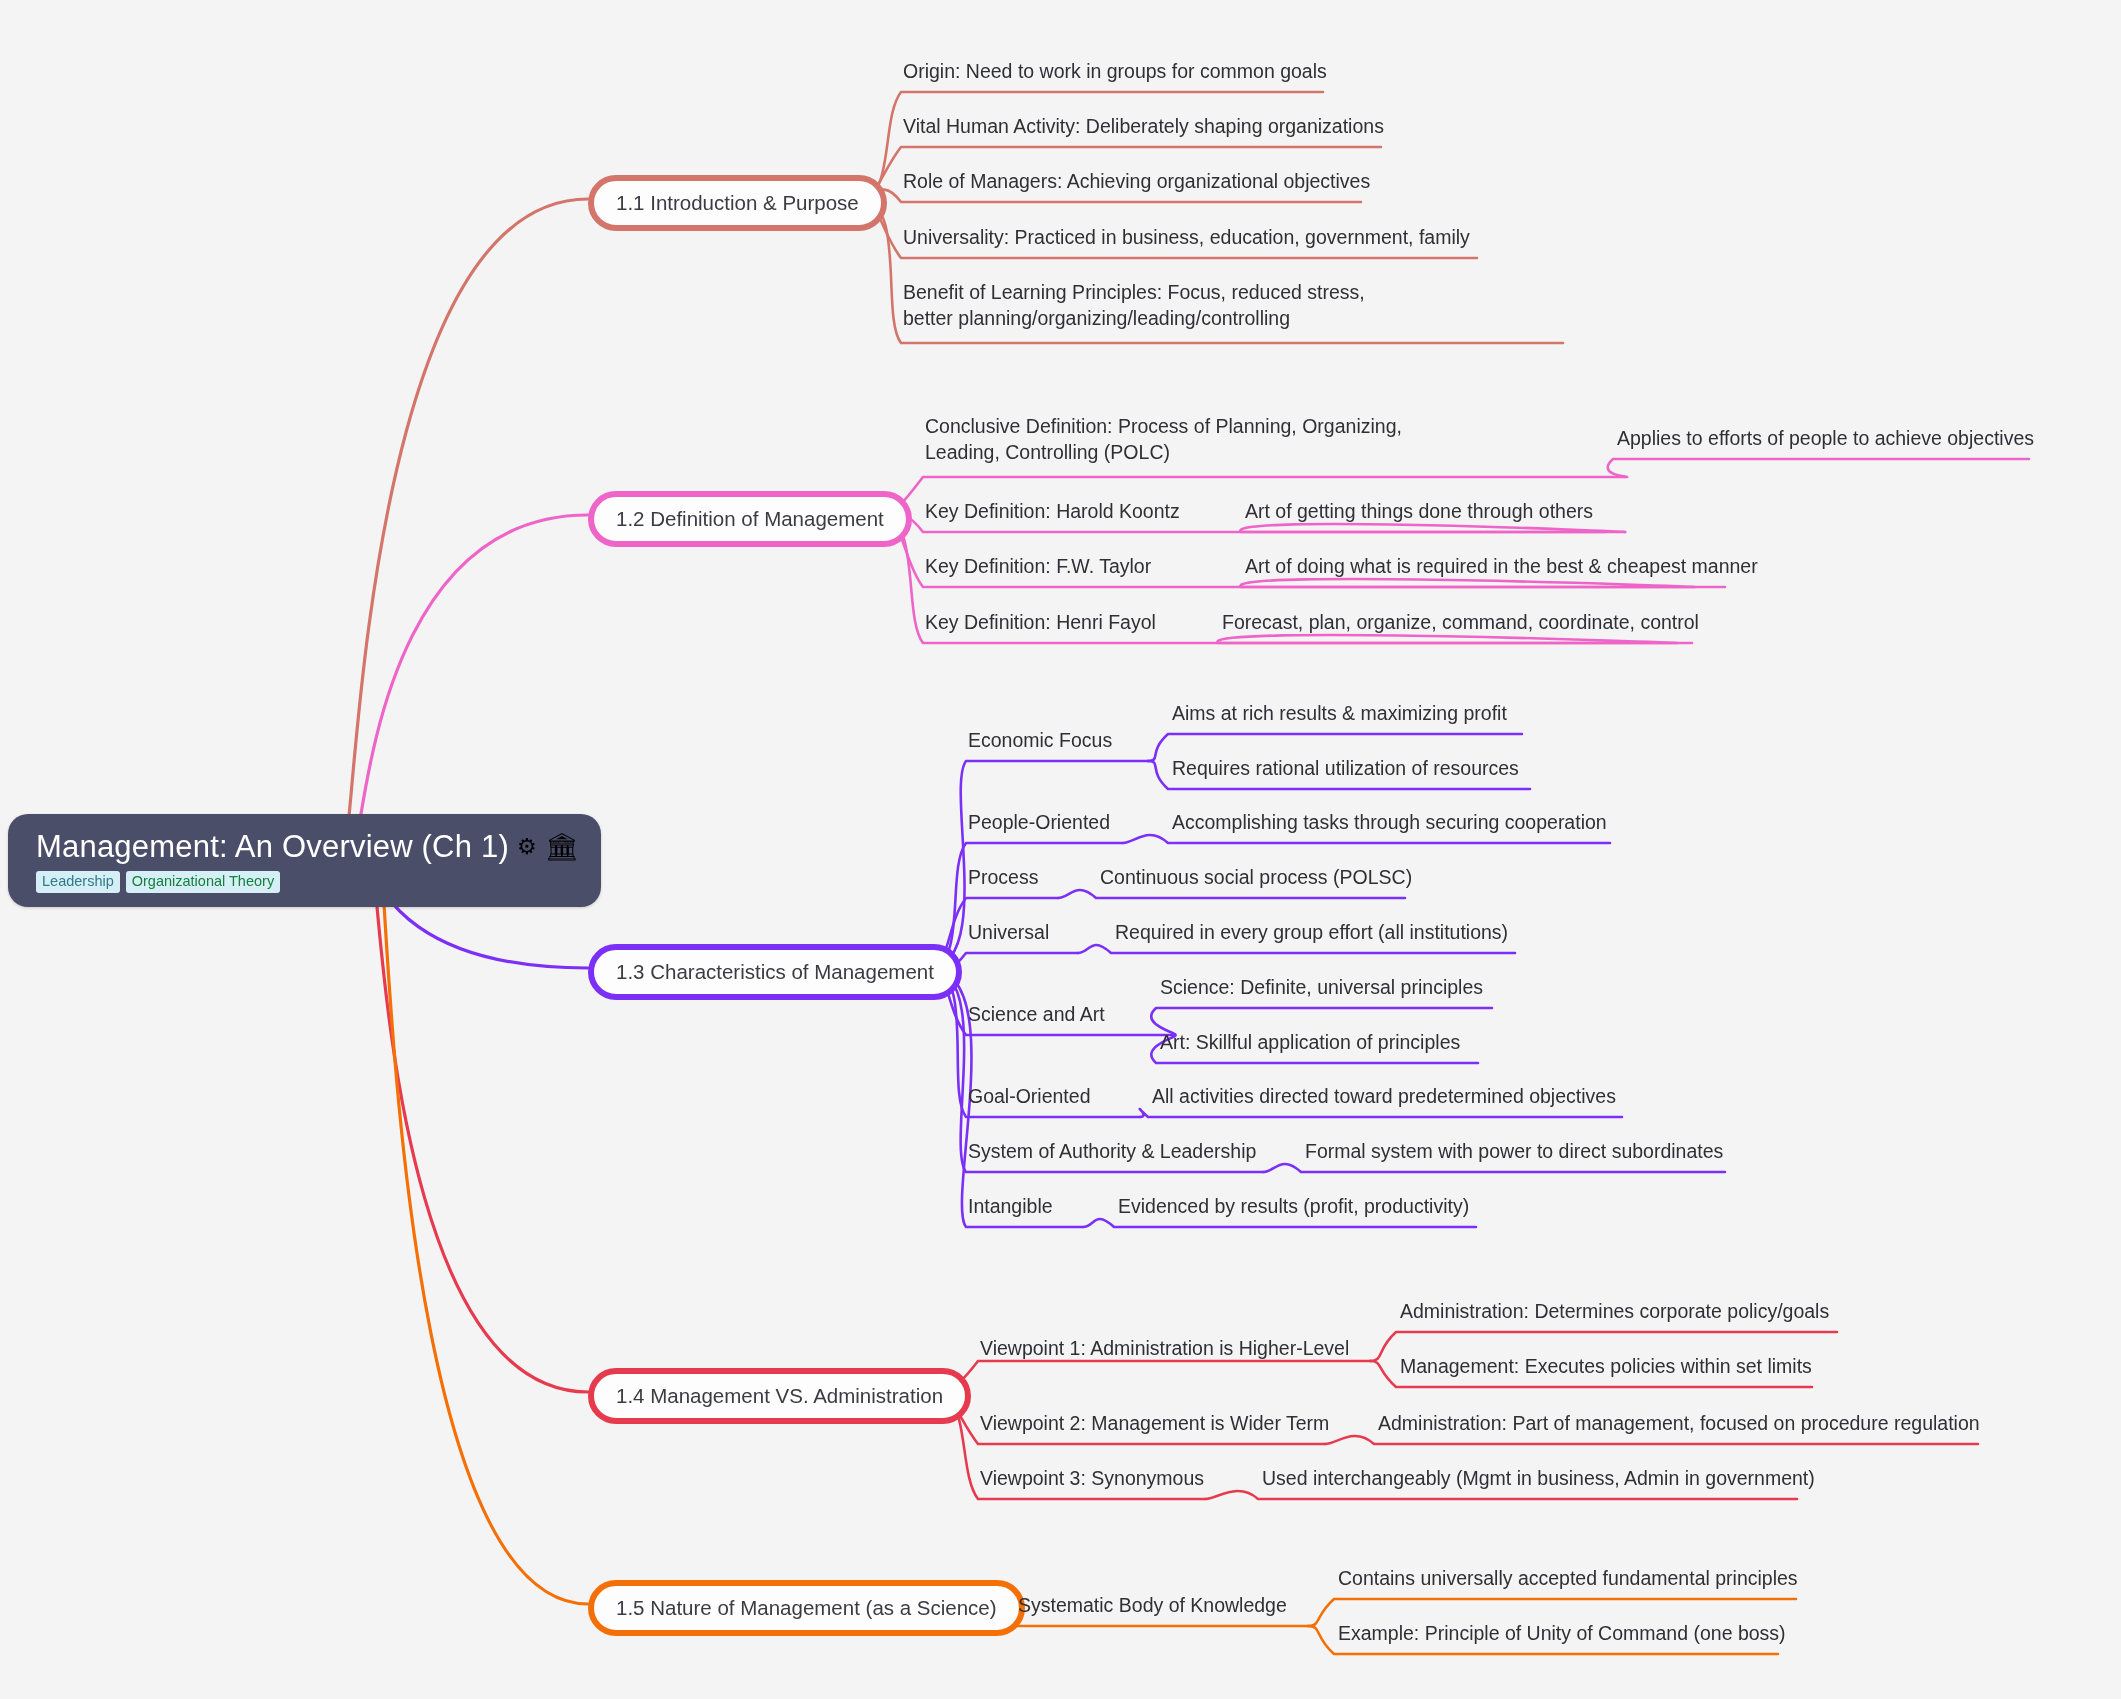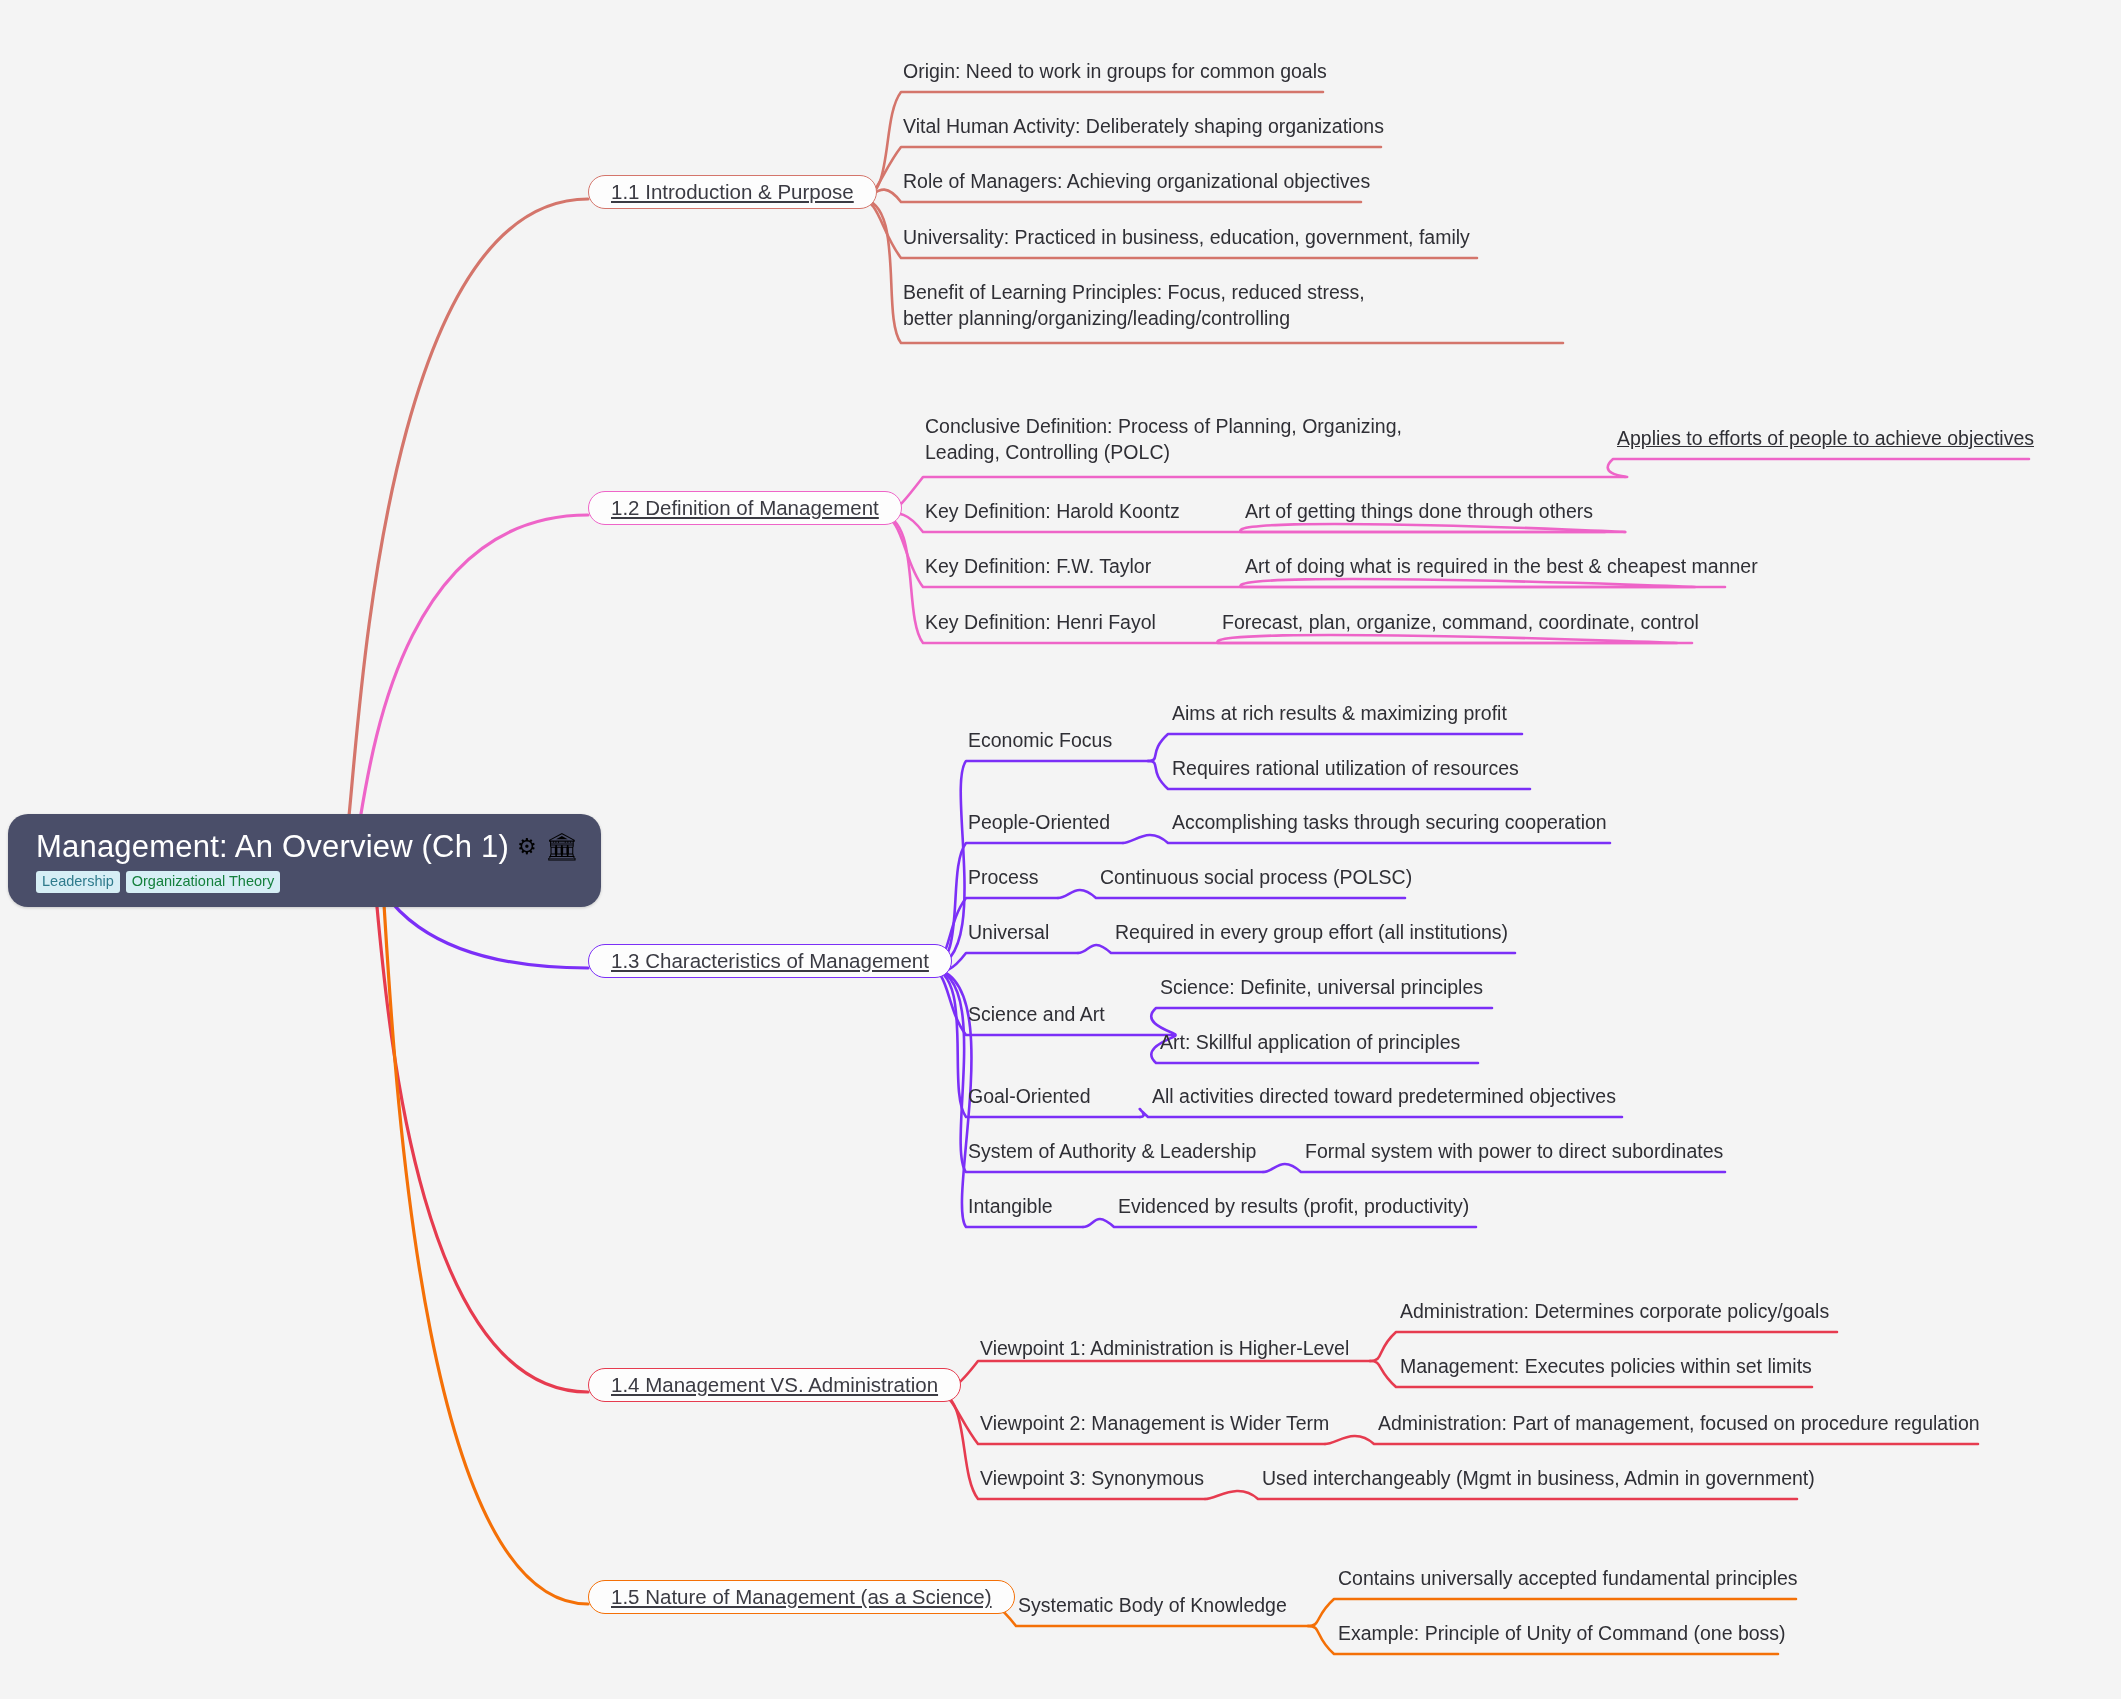--- a/index.html
+++ b/index.html
@@ -60,29 +60,28 @@
     border-radius: 3px;
     padding: 2px 6px 3px 6px;
     line-height: 1.15;
     white-space: nowrap;
   }
 
   
   .branch-node {
     position: absolute;
     background: #fdfdfd;
-    border: 1px solid #8b5cf6;
+    border: 6px solid #8b5cf6;
     border-radius: 999px;
-    padding: 4px 22px;
+    padding: 10px 22px;
     font-size: 20.5px;
     color: #3b3b43;
     white-space: nowrap;
     box-sizing: border-box;
     line-height: 1.15;
-    text-decoration: underline;
   }
 
   
   .text-node {
     position: absolute;
     font-size: 19.5px;
     color: #2f2f35;
     line-height: 1.35;
     white-space: pre;
     box-sizing: border-box;
@@ -154,21 +153,21 @@
         </div>
       </div>
       <div class="branch-node" style="left: 588px; top: 175px; border-color: rgb(212, 117, 107);">1.1 Introduction &amp; Purpose</div>
       <div class="text-node" style="left: 903px; top: 58px;">Origin: Need to work in groups for common goals</div>
       <div class="text-node" style="left: 903px; top: 113px;">Vital Human Activity: Deliberately shaping organizations</div>
       <div class="text-node" style="left: 903px; top: 168px;">Role of Managers: Achieving organizational objectives</div>
       <div class="text-node" style="left: 903px; top: 224px;">Universality: Practiced in business, education, government, family</div>
       <div class="text-node wrap" style="left: 903px; top: 279px; width: 510px;">Benefit of Learning Principles: Focus, reduced stress, better planning/organizing/leading/controlling</div>
       <div class="branch-node" style="left: 588px; top: 491px; border-color: rgb(238, 100, 200);">1.2 Definition of Management</div>
       <div class="text-node wrap" style="left: 925px; top: 413px; width: 548px;">Conclusive Definition: Process of Planning, Organizing, Leading, Controlling (POLC)</div>
-      <div class="text-node" style="left: 1617px; top: 425px; text-decoration: underline;">Applies to efforts of people to achieve objectives</div>
+      <div class="text-node" style="left: 1617px; top: 425px;">Applies to efforts of people to achieve objectives</div>
       <div class="text-node" style="left: 925px; top: 498px; text-align: center;">Key Definition: Harold Koontz</div>
       <div class="text-node" style="left: 1245px; top: 498px;">Art of getting things done through others</div>
       <div class="text-node" style="left: 925px; top: 553px;">Key Definition: F.W. Taylor</div>
       <div class="text-node" style="left: 1245px; top: 553px;">Art of doing what is required in the best &amp; cheapest manner</div>
       <div class="text-node" style="left: 925px; top: 609px;">Key Definition: Henri Fayol</div>
       <div class="text-node" style="left: 1222px; top: 609px;">Forecast, plan, organize, command, coordinate, control</div>
       <div class="branch-node" style="left: 588px; top: 944px; border-color: rgb(123, 47, 247);">1.3 Characteristics of Management</div>
       <div class="text-node" style="left: 968px; top: 727px;">Economic Focus</div>
       <div class="text-node" style="left: 1172px; top: 700px;">Aims at rich results &amp; maximizing profit</div>
       <div class="text-node" style="left: 1172px; top: 755px;">Requires rational utilization of resources</div>

